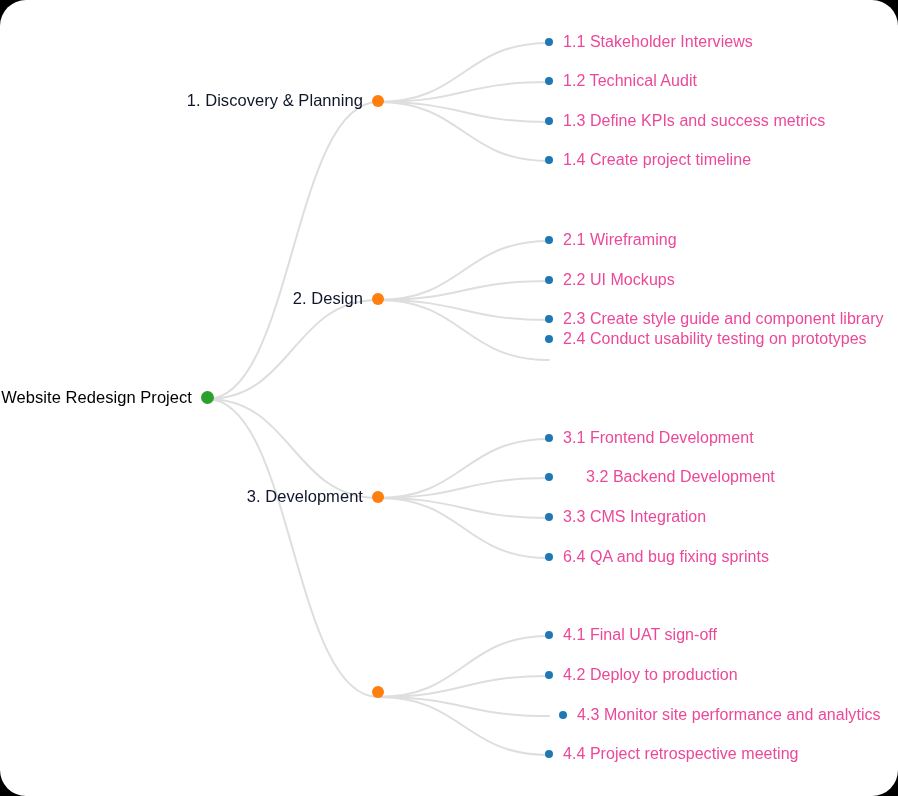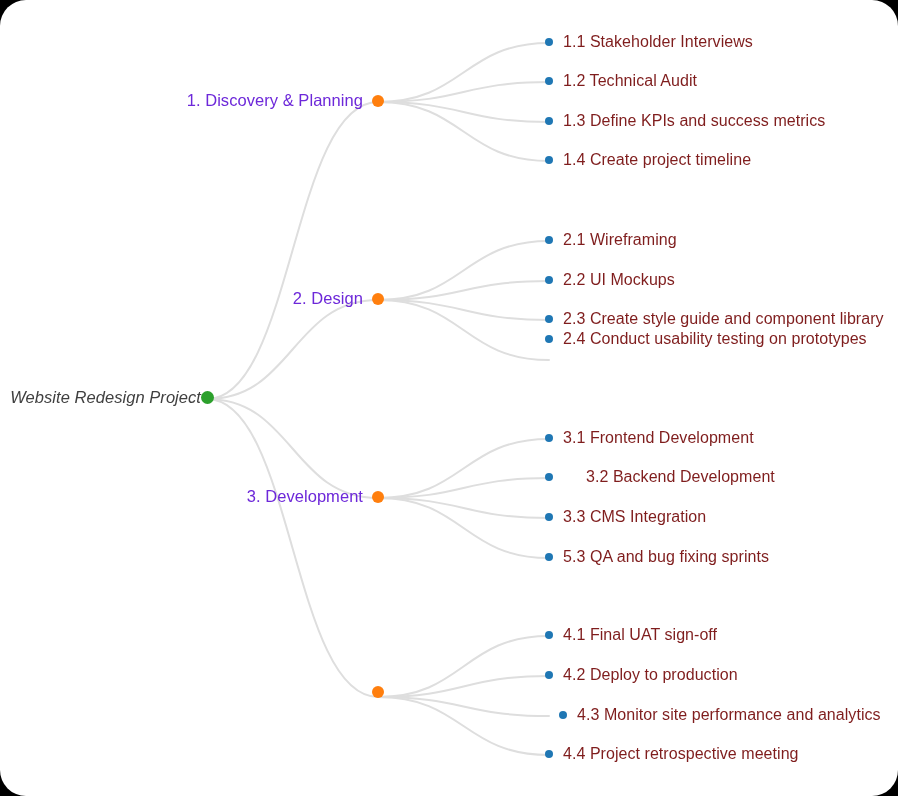--- a/index.html
+++ b/index.html
@@ -33,36 +33,35 @@
     position: absolute;
     display: flex;
     align-items: center;
     white-space: nowrap;
   }
   
   .node-root {
     flex-direction: row;
   }
   .node-root .node-label {
-    color: #404040;
+    color: #000000;
     font-size: 16.5px;
     letter-spacing: 0.05px;
-    margin-right: 0;
-    font-style: italic;
+    margin-right: 9px;
   }
   .node-root .node-dot {
     width: 13px;
     height: 13px;
     border-radius: 50%;
     background: #2ca02c;
     flex: 0 0 auto;
   }
   
   .node-branch .node-label {
-    color: #6d28d9;
+    color: #0f172a;
     font-size: 16.5px;
     letter-spacing: 0.05px;
     margin-right: 9px;
   }
   .node-branch .node-dot {
     width: 12px;
     height: 12px;
     border-radius: 50%;
     background: #ff7f0e;
     flex: 0 0 auto;
@@ -70,21 +69,21 @@
   
   .node-leaf .node-dot {
     width: 8px;
     height: 8px;
     border-radius: 50%;
     background: #1f77b4;
     flex: 0 0 auto;
     margin-right: 10px;
   }
   .node-leaf .node-label {
-    color: #7f1d1d;
+    color: #ec4899;
     font-size: 16px;
     letter-spacing: 0.05px;
   }
 </style>
 </head>
 <body>
 
 <div id="mindmap-canvas" style="background: rgb(255, 255, 255); border-radius: 26px; width: 898px; height: 796px;">
   <svg id="edges-layer" viewBox="0 0 898 796">
       <path d="M 207 399 C 292.5 399, 292.5 102, 378 102" fill="none" stroke="#dedede" stroke-width="2" stroke-linecap="round"></path>
@@ -164,21 +163,21 @@
       <div class="node node-leaf" style="left: 545px; top: 468px; gap: 23px;">
         <span class="node-dot"></span>
         <span class="node-label">3.2 Backend Development</span>
       </div>
       <div class="node node-leaf" style="left: 545px; top: 508px;">
         <span class="node-dot"></span>
         <span class="node-label">3.3 CMS Integration</span>
       </div>
       <div class="node node-leaf" style="left: 545px; top: 548px;">
         <span class="node-dot"></span>
-        <span class="node-label">5.3 QA and bug fixing sprints</span>
+        <span class="node-label">6.4 QA and bug fixing sprints</span>
       </div>
       <div class="node node-branch" style="left: 0px; top: 686px; width: 384px; justify-content: flex-end;">
         <span class="node-dot"></span>
       </div>
       <div class="node node-leaf" style="left: 545px; top: 626px;">
         <span class="node-dot"></span>
         <span class="node-label">4.1 Final UAT sign-off</span>
       </div>
       <div class="node node-leaf" style="left: 545px; top: 666px;">
         <span class="node-dot"></span>

